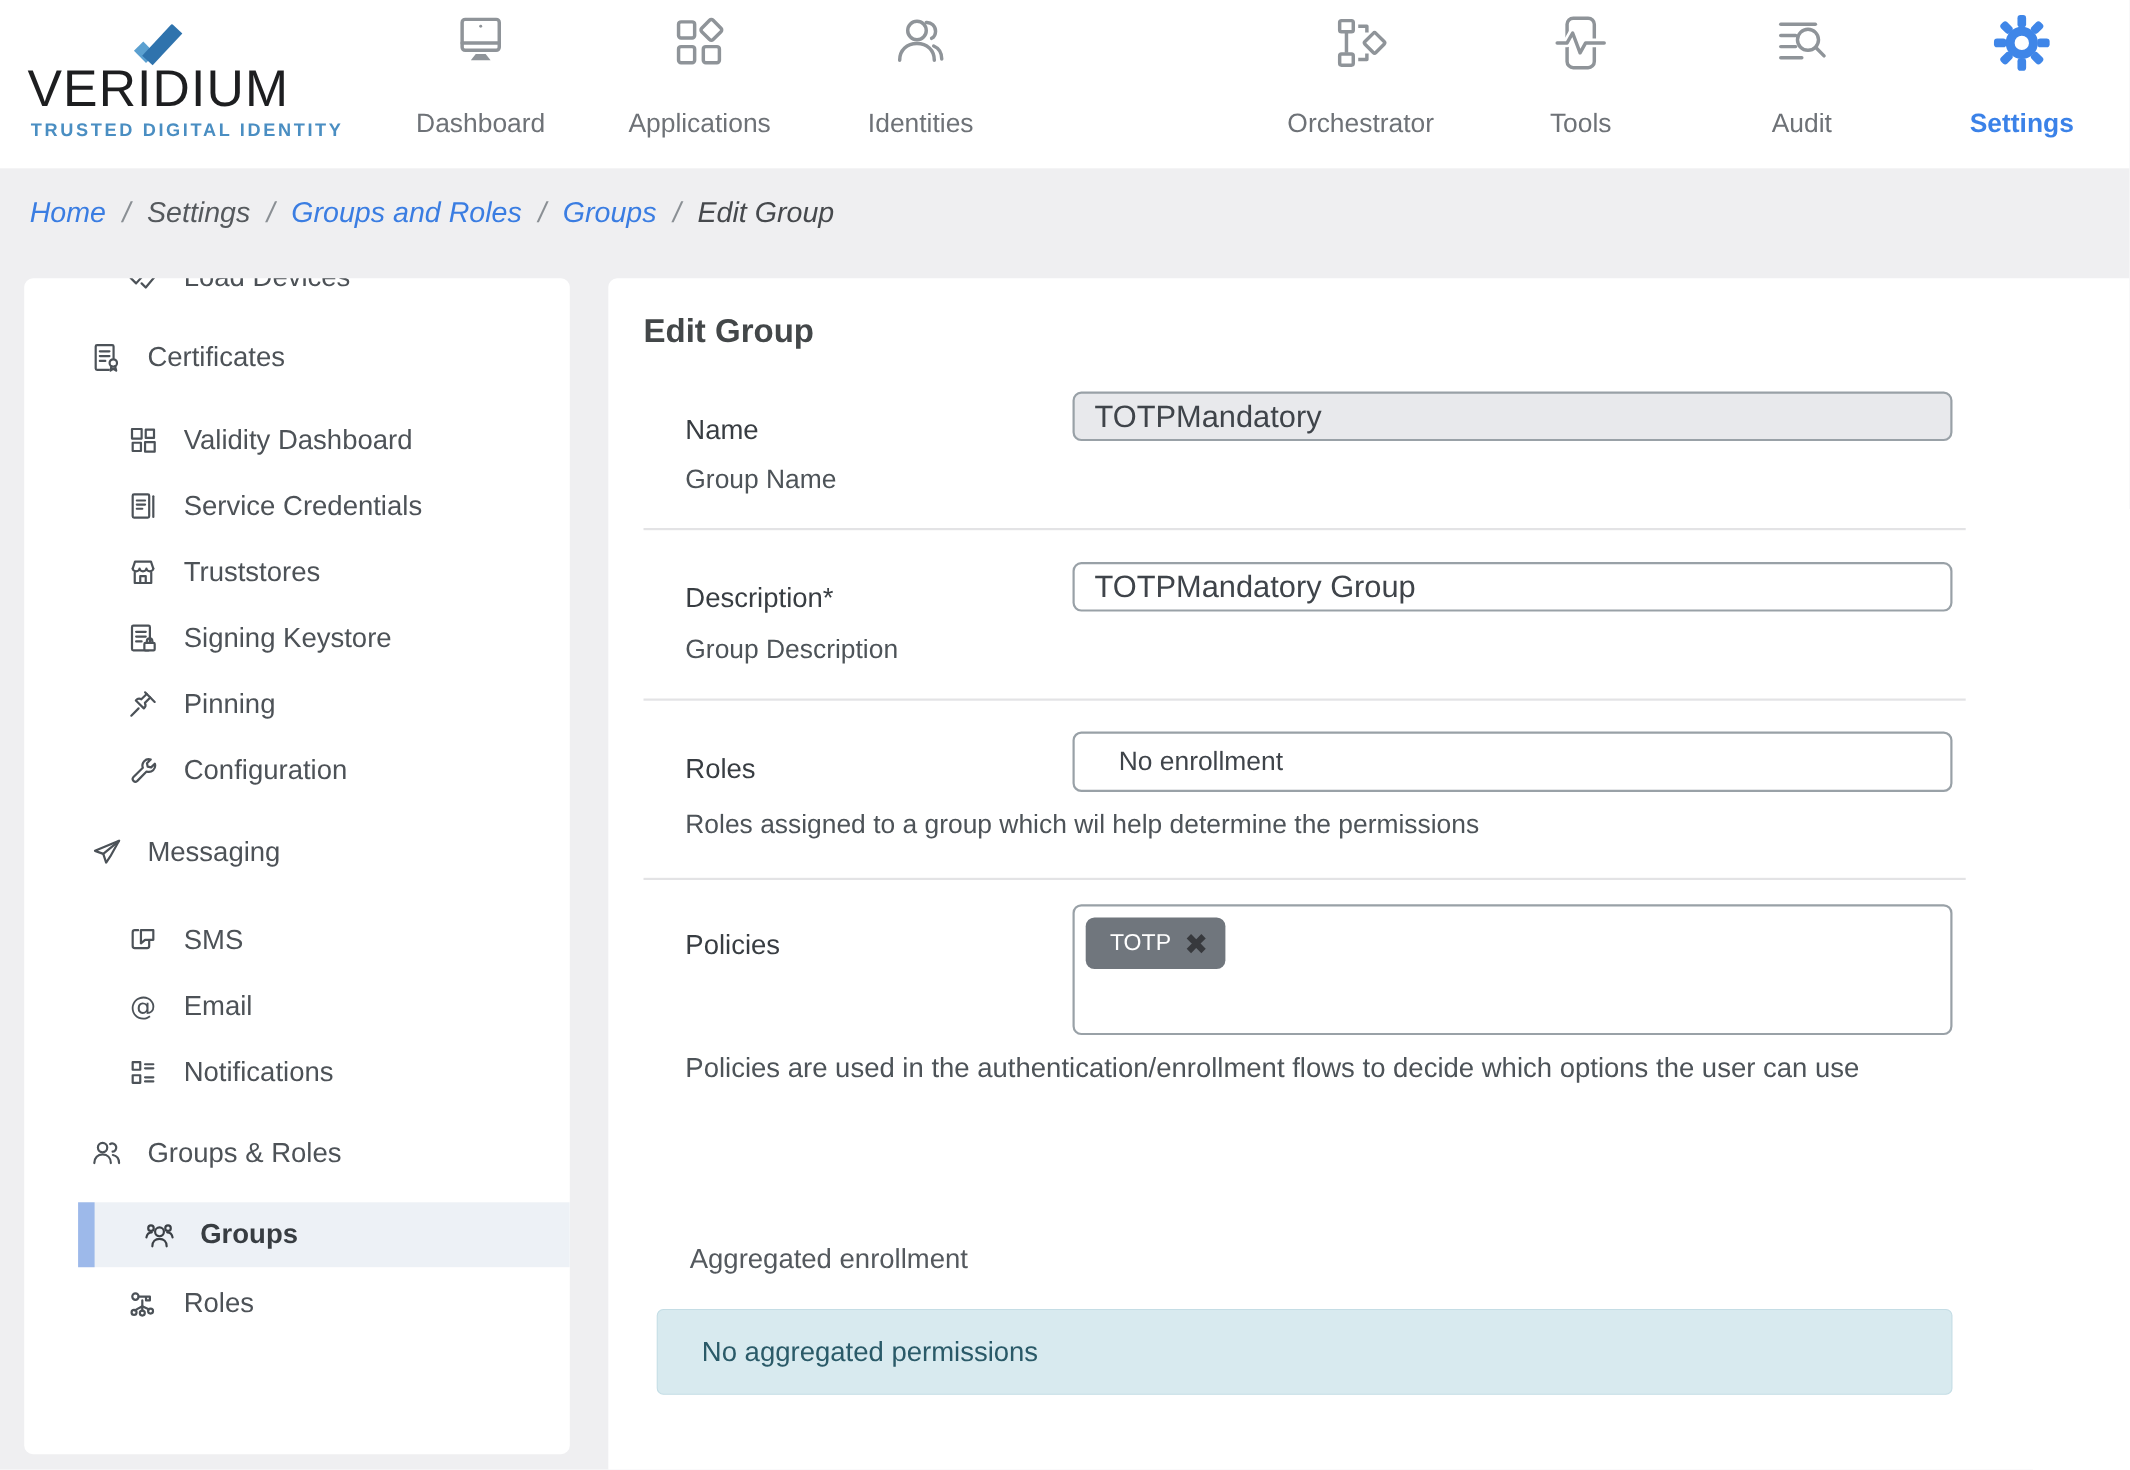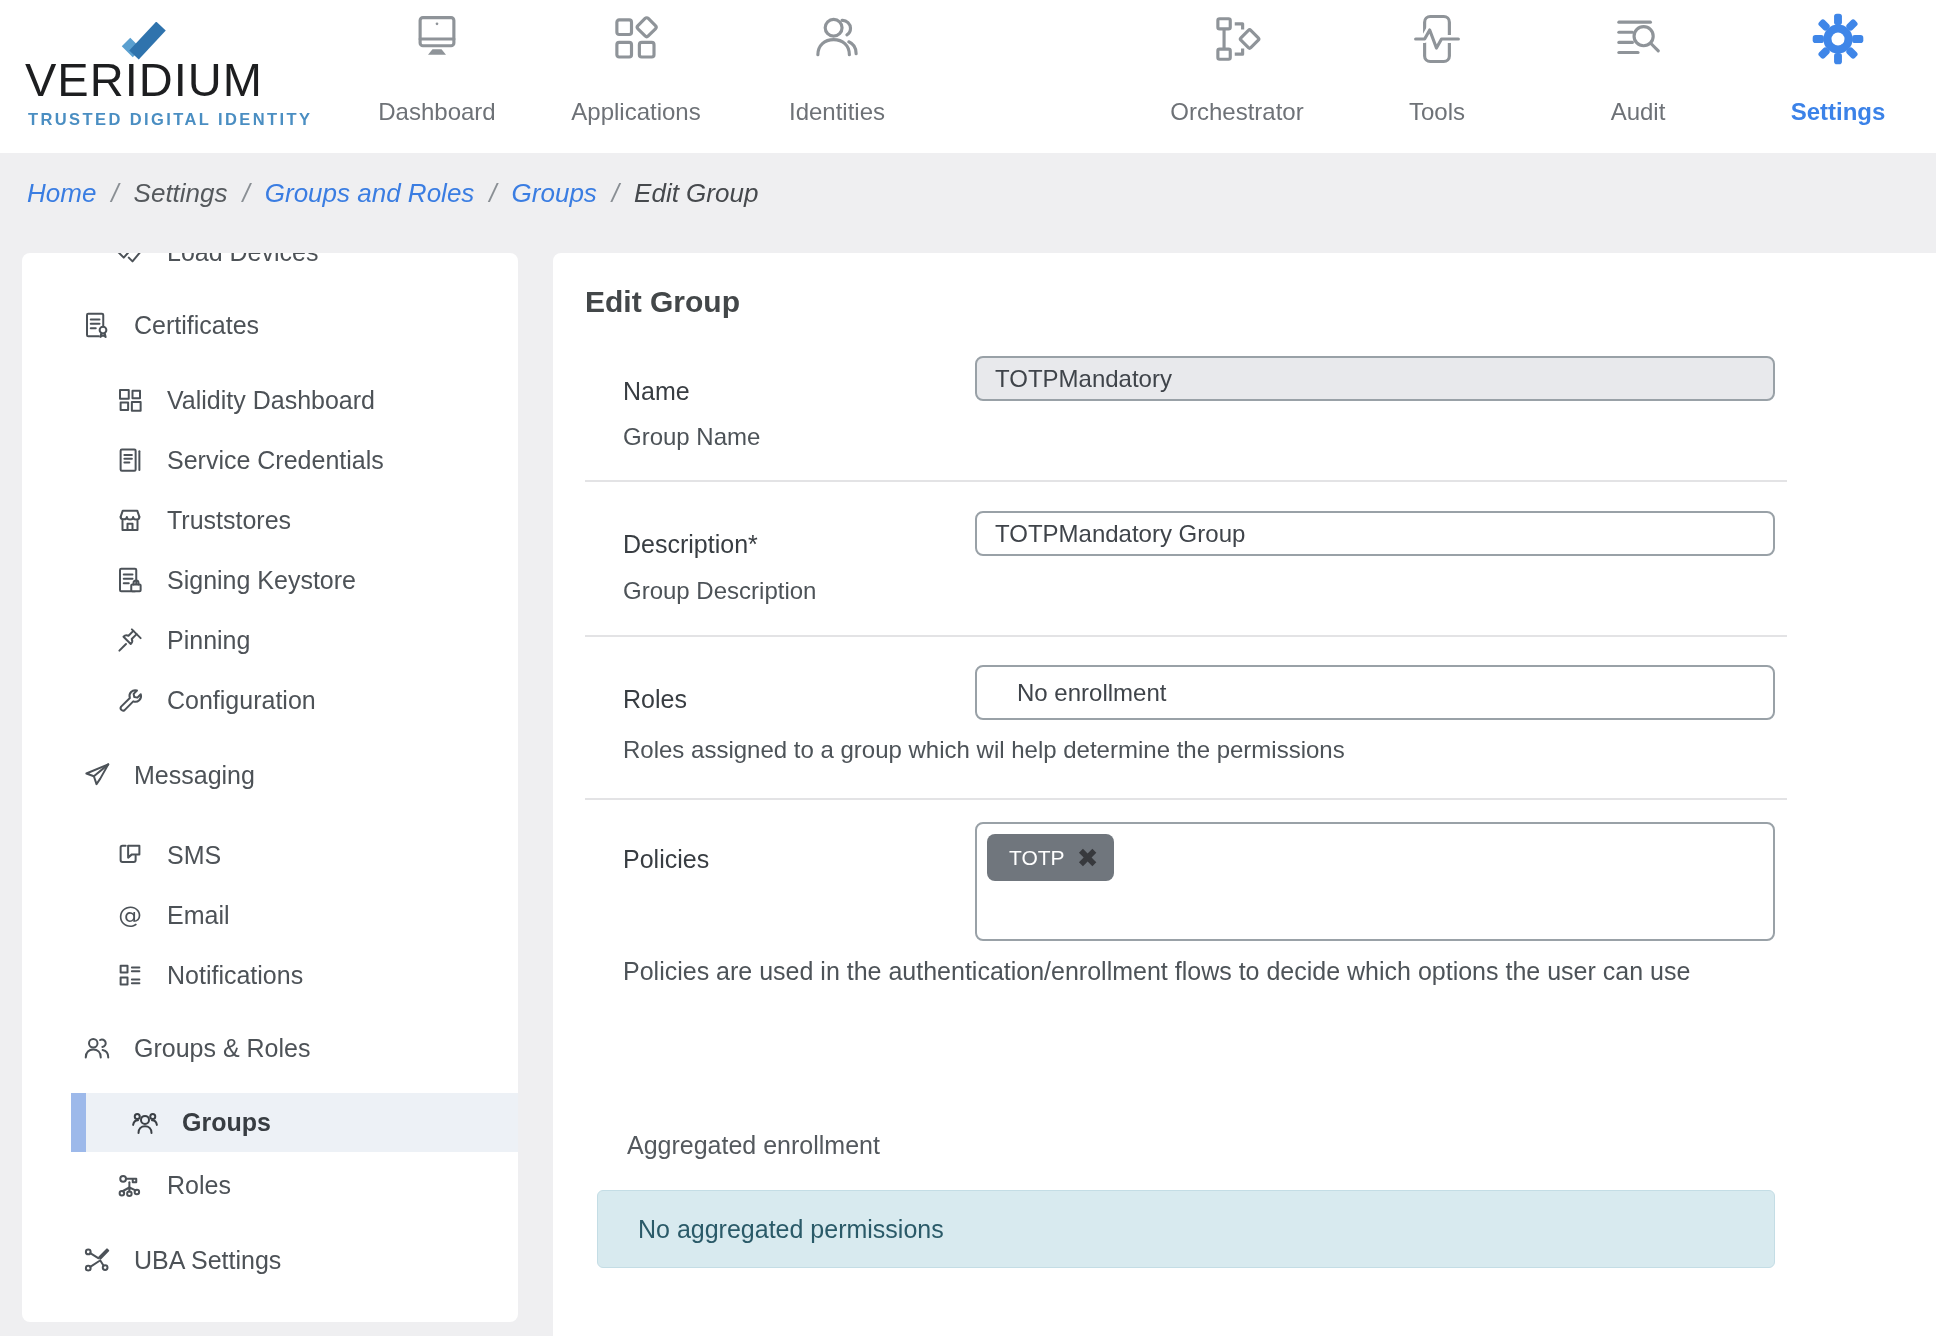--- a/index.html
+++ b/index.html
@@ -35,21 +35,21 @@
   .side-item.selected .ic{margin-left:44px;color:#3b4046;}
   .side-item.selected::before{content:"";position:absolute;left:0;top:0;bottom:0;width:15px;background:#9db9ea;}
   .side-item.selected .ic,.side-item.selected span{position:relative;left:15px;}
   .side-item svg{width:30px;height:30px;}
   
   .main{position:absolute;left:553px;top:253px;width:1383px;height:1100px;background:#ffffff;border-radius:8px 0 0 0;}
   .page-title{position:absolute;left:32px;top:32px;font-size:30px;font-weight:bold;color:#434749;}
   .f-label{position:absolute;left:70px;font-size:25px;color:#383d42;}
   .f-helper{position:absolute;left:70px;font-size:24px;color:#4d5358;}
   .t-input{position:absolute;left:422px;width:800px;height:45px;box-sizing:border-box;
-    border:2px solid #99a1a7;border-radius:8px;font-size:24px;color:#3f444a;
+    border:2px solid #99a1a7;border-radius:8px;font-size:28px;color:#3f444a;
     padding:0 18px;font-family:inherit;background:#ffffff;outline:none;}
   .t-input.ro{background:#e8e9ec;}
   .divider{position:absolute;left:32px;width:1202px;height:2px;background:#e3e3e5;}
   .select-box{position:absolute;left:422px;width:800px;box-sizing:border-box;border:2px solid #99a1a7;border-radius:8px;background:#fff;cursor:pointer;}
   .roles-box{top:412px;height:55px;display:flex;align-items:center;padding-left:40px;font-size:24px;color:#3f444a;}
   .policies-box{top:569px;height:119px;padding:10px;}
   .chip{display:inline-flex;align-items:center;gap:12px;background:#70767d;color:#ffffff;
     border-radius:8px;height:47px;padding:0 16px 0 22px;font-size:21px;}
   .chip .x{color:#37393d;font-size:26px;font-weight:bold;cursor:pointer;line-height:1;}
   .agg-label{position:absolute;left:74px;top:878px;font-size:25px;color:#54595e;}
@@ -346,32 +346,20 @@
         <path d="M11.5 9.8 V14"></path>
         <circle cx="5.5" cy="18.5" r="1.8"></circle>
           <circle cx="11.5" cy="19" r="1.8"></circle>
           <circle cx="17.5" cy="17.5" r="1.8"></circle>
         <path d="M11.5 14 L6 17 M11.5 14 v3.2 M11.5 14 l5 2.3"></path>
       </svg>
     </span>
     <span>Roles</span>
   </div>
 
-  <div class="side-item" style="top:982px">
-    <span class="ic">
-      <svg viewBox="0 0 24 24" fill="none" stroke="currentColor" stroke-width="1.6" stroke-linecap="round" stroke-linejoin="round">
-        <circle cx="5" cy="5.5" r="1.9"></circle>
-          <circle cx="5" cy="18.5" r="1.9"></circle>
-          <circle cx="18.5" cy="18" r="1.9"></circle>
-        <path d="M6.6 6.5 L13 10.5 M6.6 17.5 L13.5 13 M17.3 16.6 L14.5 12.2"></path>
-        <path d="M13.8 9.8 L20 3.5 l1 1 L14.8 10.8 z"></path>
-      </svg>
-    </span>
-    <span>UBA Settings</span>
-  </div>
 </div>
 
 <div class="main">
 
   <div class="page-title">Edit Group</div>
 
   <div class="f-label" style="top:124px">Name</div>
   <div class="f-helper" style="top:170px">Group Name</div>
   <input class="t-input ro" style="top: 103px;" readonly="" value="TOTPMandatory">
   <div class="divider" style="top:227px"></div>

